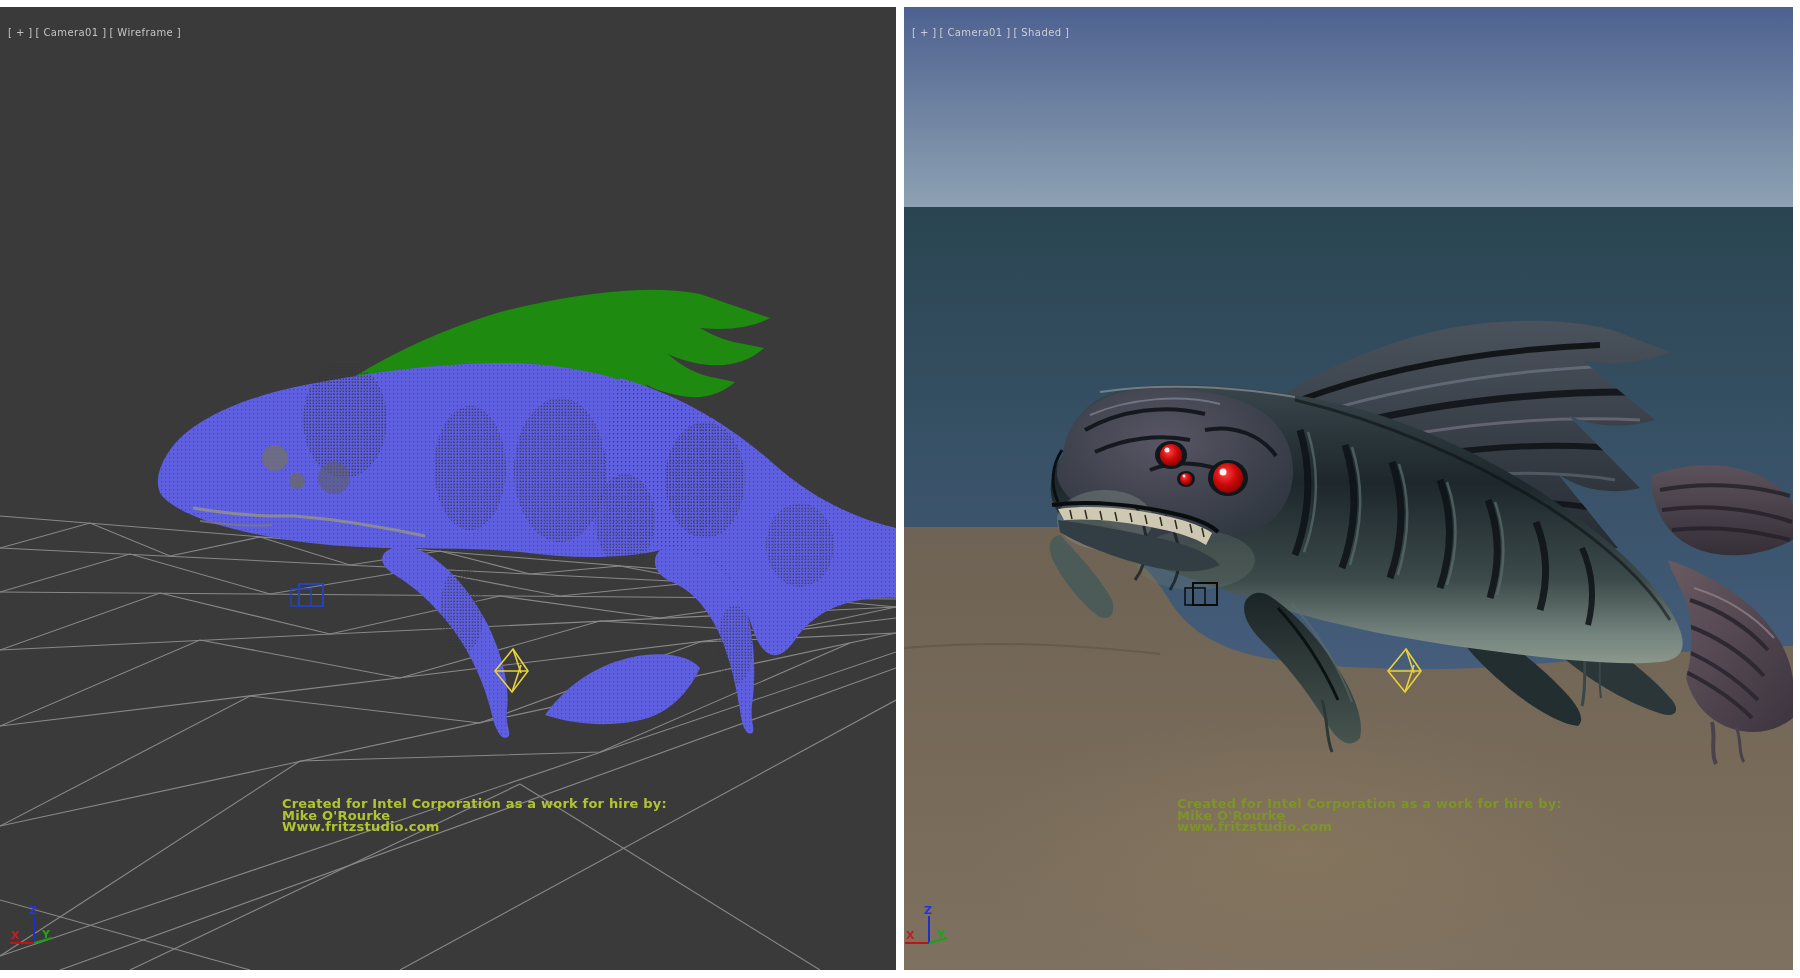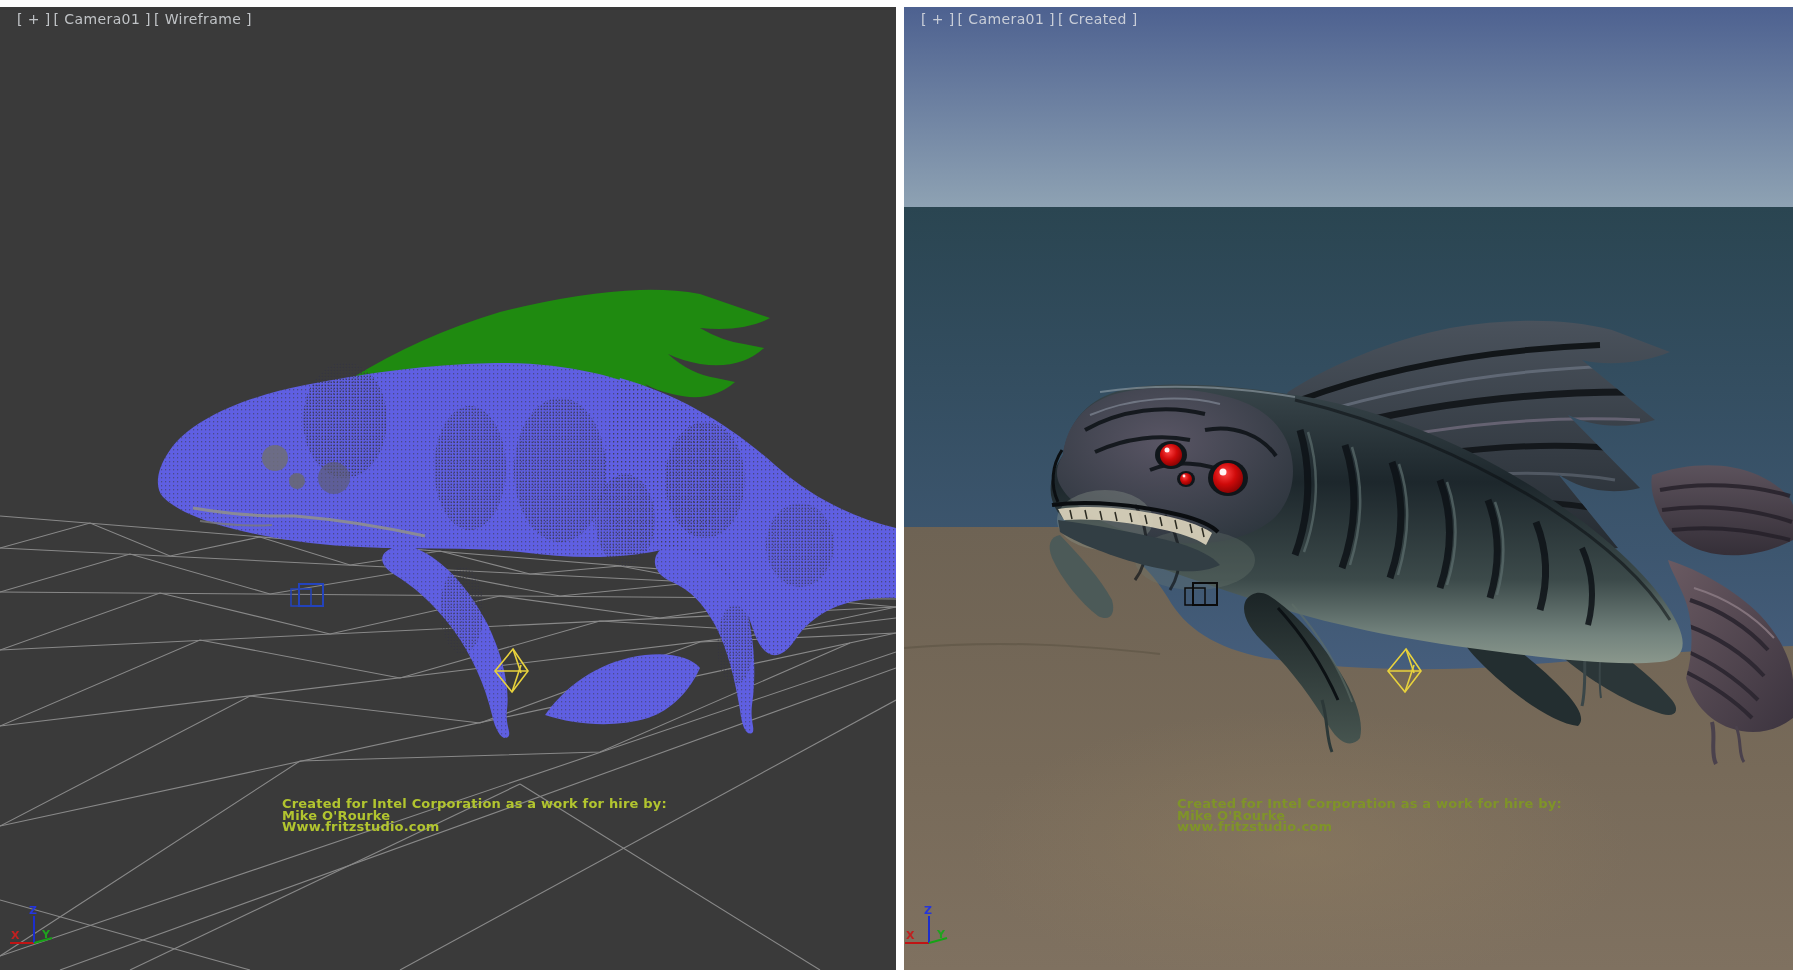--- a/index.html
+++ b/index.html
@@ -3,22 +3,22 @@
 <meta charset="utf-8">
 <style>
   html,body{margin:0;padding:0;background:#ffffff;}
   .stage{position:relative;width:1800px;height:978px;background:#ffffff;overflow:hidden;
          font-family:"DejaVu Sans",sans-serif;}
   .vp{position:absolute;top:7px;height:963px;overflow:hidden;}
   .vp-left{left:0;width:896px;background:#3a3a3a;}
   .vp-right{left:904px;width:889px;background:#294450;}
   .vp svg{position:absolute;left:0;top:0;width:100%;height:100%;display:block;}
   .divider{position:absolute;left:896px;top:7px;width:8px;height:963px;background:#ffffff;}
-  .vp-label{position:absolute;left:8px;top:4px;font-size:14px;letter-spacing:.4px;
-            white-space:nowrap;user-select:none;margin-left:9px;}
+  .vp-label{position:absolute;left:8px;top:20px;font-size:10px;letter-spacing:.4px;
+            white-space:nowrap;user-select:none;}
   .vp-left  .vp-label{color:#c1c4c7;}
   .vp-right .vp-label{color:#c9ced8;}
   .vp-label span{margin-right:3px;cursor:pointer;}
   .watermark{position:absolute;font-size:13px;font-weight:bold;line-height:11.5px;
              white-space:nowrap;letter-spacing:.2px;}
   .vp-left  .watermark{left:282px;top:791px;color:#b2c52f;}
   .vp-right .watermark{left:273px;top:791px;color:#7f9428;}
   .gizmo-label{font-size:11px;font-weight:bold;font-family:"DejaVu Sans",sans-serif;}
 </style>
 </head>
@@ -325,21 +325,21 @@
         <line x1="905" y1="943" x2="929" y2="943" stroke="#c01414" stroke-width="2"></line>
         <line x1="929" y1="943" x2="929" y2="916" stroke="#1c2ecc" stroke-width="2"></line>
         <line x1="929" y1="943" x2="947" y2="938" stroke="#16a316" stroke-width="2"></line>
         <text x="906" y="939" fill="#c02020" class="gizmo-label">X</text>
         <text x="924" y="914" fill="#2435dd" class="gizmo-label">Z</text>
         <text x="937" y="938" fill="#1fa31f" class="gizmo-label">Y</text>
       </g>
     </svg>
 
     <div class="vp-label">
-      <span>[ + ]</span><span>[ Camera01 ]</span><span>[ Created ]</span>
+      <span>[ + ]</span><span>[ Camera01 ]</span><span>[ Shaded ]</span>
     </div>
 
     <div class="watermark">
       <div>Created for Intel Corporation as a work for hire by:</div>
       <div>Mike O'Rourke</div>
       <div>www.fritzstudio.com</div>
     </div>
   </div>
 </div>
 

